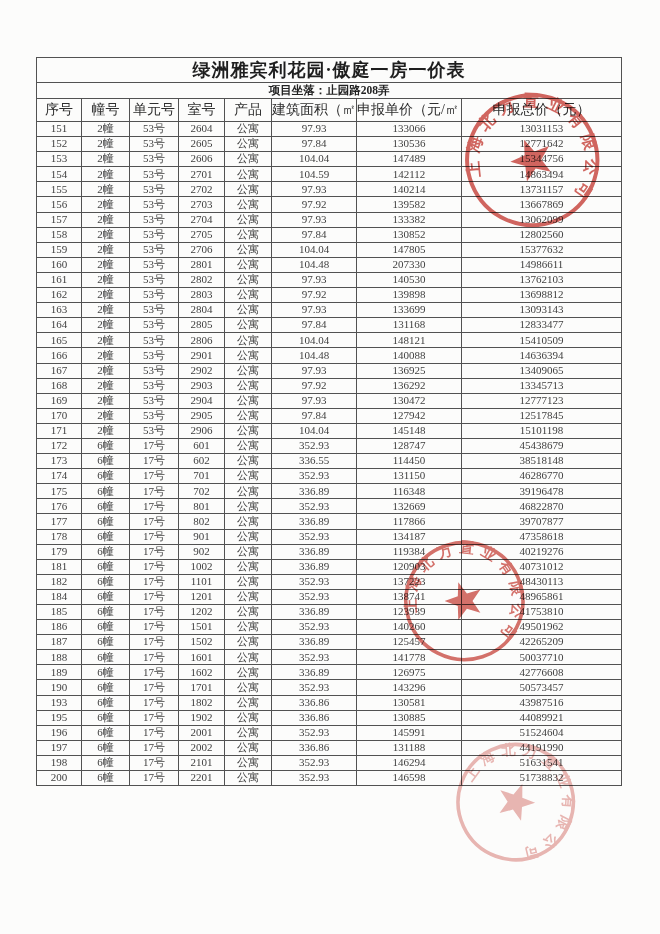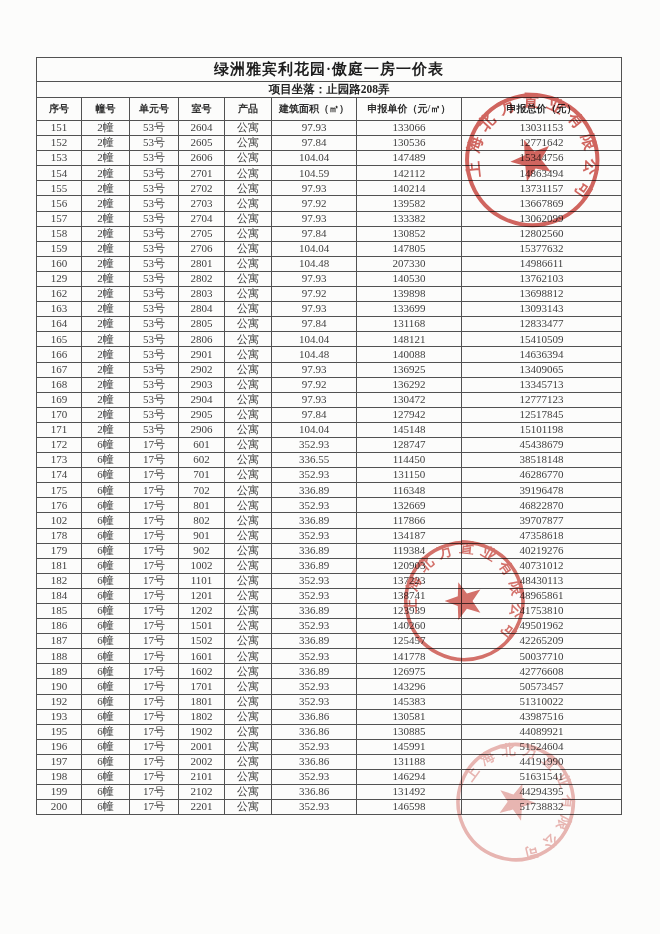--- a/index.html
+++ b/index.html
@@ -16,29 +16,29 @@
     background:transparent;
   }
   .price-table th,.price-table td{
     border:1px solid #525252;
     color:#3b3b3b;
     text-align:center;
     padding:0;
     overflow:hidden;white-space:nowrap;
   }
   .title-row th{
-    font-size:15px;font-weight:bold;color:#1e1e1e;
+    font-size:18px;font-weight:bold;color:#1e1e1e;
     height:23px;letter-spacing:1px;
   }
   .subtitle-row th{
     font-size:11.5px;font-weight:bold;color:#222;
     height:14px;
   }
   .header-row th{
-    font-size:10px;font-weight:700;color:#2e2e2e;
+    font-size:14px;font-weight:400;color:#2e2e2e;
     height:22px;
   }
   .price-table td{
     font-size:11px;height:14.1px;line-height:1.05;
     color:#414141;
   }
   .stamp{
     position:absolute;pointer-events:none;
     mix-blend-mode:multiply;
   }
@@ -178,21 +178,21 @@
           <td>160</td>
           <td>2幢</td>
           <td>53号</td>
           <td>2801</td>
           <td>公寓</td>
           <td>104.48</td>
           <td>207330</td>
           <td>14986611</td>
         </tr>
         <tr>
-          <td>129</td>
+          <td>161</td>
           <td>2幢</td>
           <td>53号</td>
           <td>2802</td>
           <td>公寓</td>
           <td>97.93</td>
           <td>140530</td>
           <td>13762103</td>
         </tr>
         <tr>
           <td>162</td>
@@ -338,21 +338,21 @@
           <td>176</td>
           <td>6幢</td>
           <td>17号</td>
           <td>801</td>
           <td>公寓</td>
           <td>352.93</td>
           <td>132669</td>
           <td>46822870</td>
         </tr>
         <tr>
-          <td>102</td>
+          <td>177</td>
           <td>6幢</td>
           <td>17号</td>
           <td>802</td>
           <td>公寓</td>
           <td>336.89</td>
           <td>117866</td>
           <td>39707877</td>
         </tr>
         <tr>
           <td>178</td>
@@ -456,30 +456,20 @@
         </tr>
         <tr>
           <td>190</td>
           <td>6幢</td>
           <td>17号</td>
           <td>1701</td>
           <td>公寓</td>
           <td>352.93</td>
           <td>143296</td>
           <td>50573457</td>
-        </tr>
-        <tr>
-          <td>192</td>
-          <td>6幢</td>
-          <td>17号</td>
-          <td>1801</td>
-          <td>公寓</td>
-          <td>352.93</td>
-          <td>145383</td>
-          <td>51310022</td>
         </tr>
         <tr>
           <td>193</td>
           <td>6幢</td>
           <td>17号</td>
           <td>1802</td>
           <td>公寓</td>
           <td>336.86</td>
           <td>130581</td>
           <td>43987516</td>
@@ -516,30 +506,20 @@
         </tr>
         <tr>
           <td>198</td>
           <td>6幢</td>
           <td>17号</td>
           <td>2101</td>
           <td>公寓</td>
           <td>352.93</td>
           <td>146294</td>
           <td>51631541</td>
-        </tr>
-        <tr>
-          <td>199</td>
-          <td>6幢</td>
-          <td>17号</td>
-          <td>2102</td>
-          <td>公寓</td>
-          <td>336.86</td>
-          <td>131492</td>
-          <td>44294395</td>
         </tr>
         <tr>
           <td>200</td>
           <td>6幢</td>
           <td>17号</td>
           <td>2201</td>
           <td>公寓</td>
           <td>352.93</td>
           <td>146598</td>
           <td>51738832</td>

